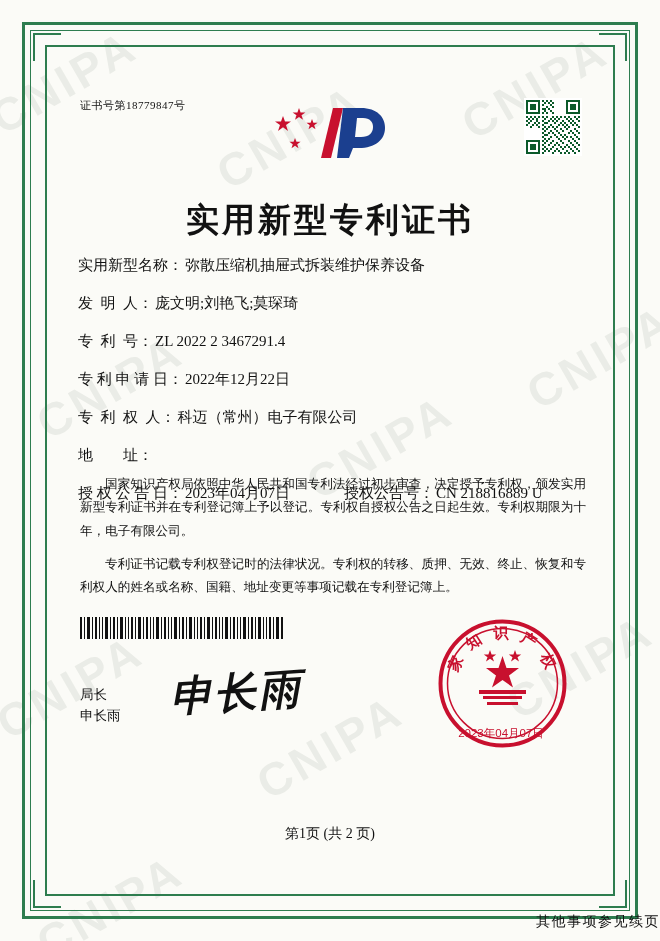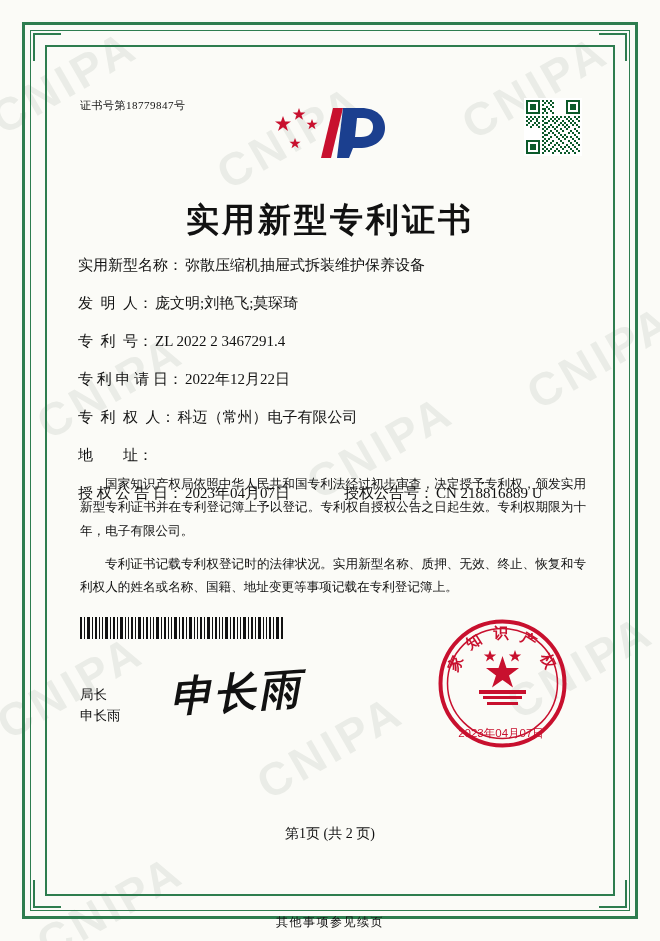--- a/index.html
+++ b/index.html
@@ -215,22 +215,22 @@
     position: absolute;
     bottom: 38px;
     width: 100%;
     text-align: center;
     font-size: 14px;
   }
   .footer-note {
     position: absolute;
     bottom: 10px;
     width: 100%;
-    text-align: center;
-    font-size: 12px;
+    text-align: right;
+    font-size: 14px;
     letter-spacing: 1.5px;
   }
 </style>
 </head>
 <body>
 
 <div class="page">
 
   <div class="wm wm1">CNIPA</div>
   <div class="wm wm2">CNIPA</div>
@@ -488,21 +488,21 @@
       <div class="row two">
         <span class="label">授 权 公 告 日：</span>
         <span class="value">2023年04月07日</span>
         <span class="sub-label">授权公告号：</span>
         <span class="value">CN 218816889 U</span>
       </div>
     </div>
 
     <div class="paras">
       <p>国家知识产权局依照中华人民共和国专利法经过初步审查，决定授予专利权，颁发实用新型专利证书并在专利登记簿上予以登记。专利权自授权公告之日起生效。专利权期限为十年，电子有限公司。</p>
-      <p>专利证书记载专利权登记时的法律状况。实用新型名称、质押、无效、终止、恢复和专利权人的姓名或名称、国籍、地址变更等事项记载在专利登记簿上。</p>
+      <p>专利证书记载专利权登记时的法律状况。专利权的转移、质押、无效、终止、恢复和专利权人的姓名或名称、国籍、地址变更等事项记载在专利登记簿上。</p>
     </div>
 
     <div class="barcode">
       <svg width="205" height="22" viewBox="0 0 205 22" shape-rendering="crispEdges">
         <rect width="205" height="22" fill="#fbfbf7"></rect>
         <g fill="#111">
           <rect x="0" y="0" width="2" height="22"></rect>
             <rect x="4" y="0" width="1" height="22"></rect>
           <rect x="7" y="0" width="3" height="22"></rect>
             <rect x="12" y="0" width="1" height="22"></rect>

